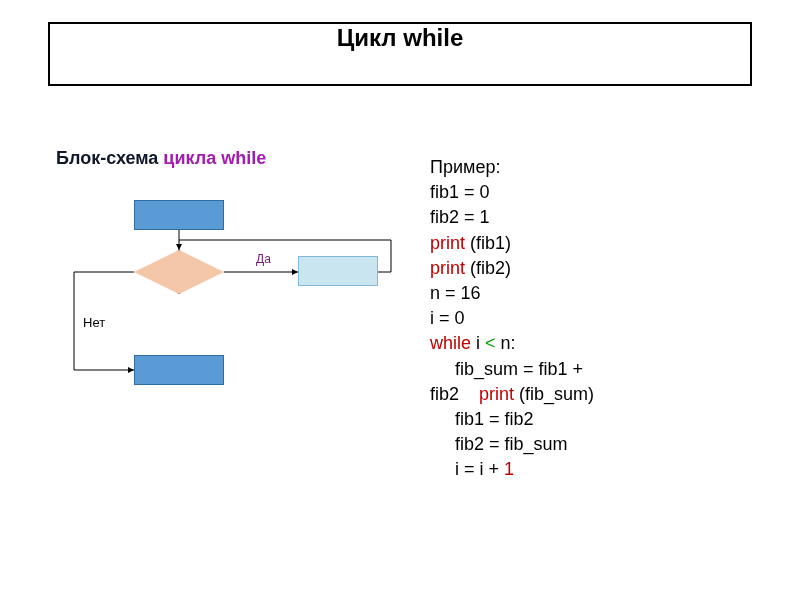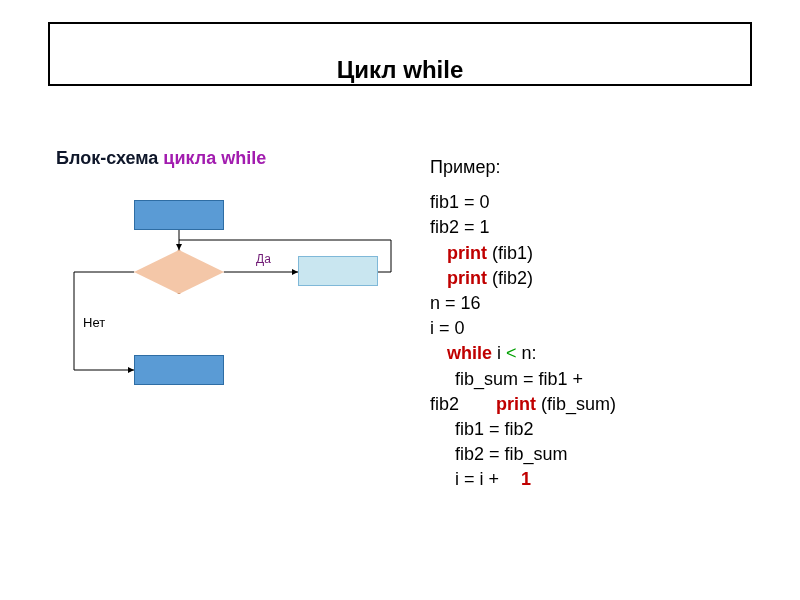--- a/index.html
+++ b/index.html
@@ -15,21 +15,21 @@
       position: relative;
     }
     .title-box {
       position: absolute;
       top: 22px;
       left: 48px;
       width: 704px;
       height: 64px;
       border: 2px solid #000;
       display: flex;
-      align-items: flex-end;
+      align-items: flex-start;
       justify-content: center;
     }
     .title-text {
       font-size: 24px;
       font-weight: bold;
       color: #000;
     }
     .subtitle {
       position: absolute;
       top: 148px;
@@ -117,29 +117,28 @@
     .example-section {
       position: absolute;
       top: 155px;
       left: 430px;
       width: 330px;
       font-size: 18px;
       color: #000;
       line-height: 1.4;
     }
     .example-title {
-      margin-bottom: 10px;
+      margin-bottom: 0;
     }
     .code-line {
       white-space: pre;
     }
     .kw-red {
       color: #c00000;
-      font-weight: bold;
-      margin-left: 17px;
+      font-weight: normal;
     }
     .kw-green {
       color: #00a000;
     }
   </style>
 </head>
 <body>
 
 <div class="title-box">
   <span class="title-text">Цикл while</span>

